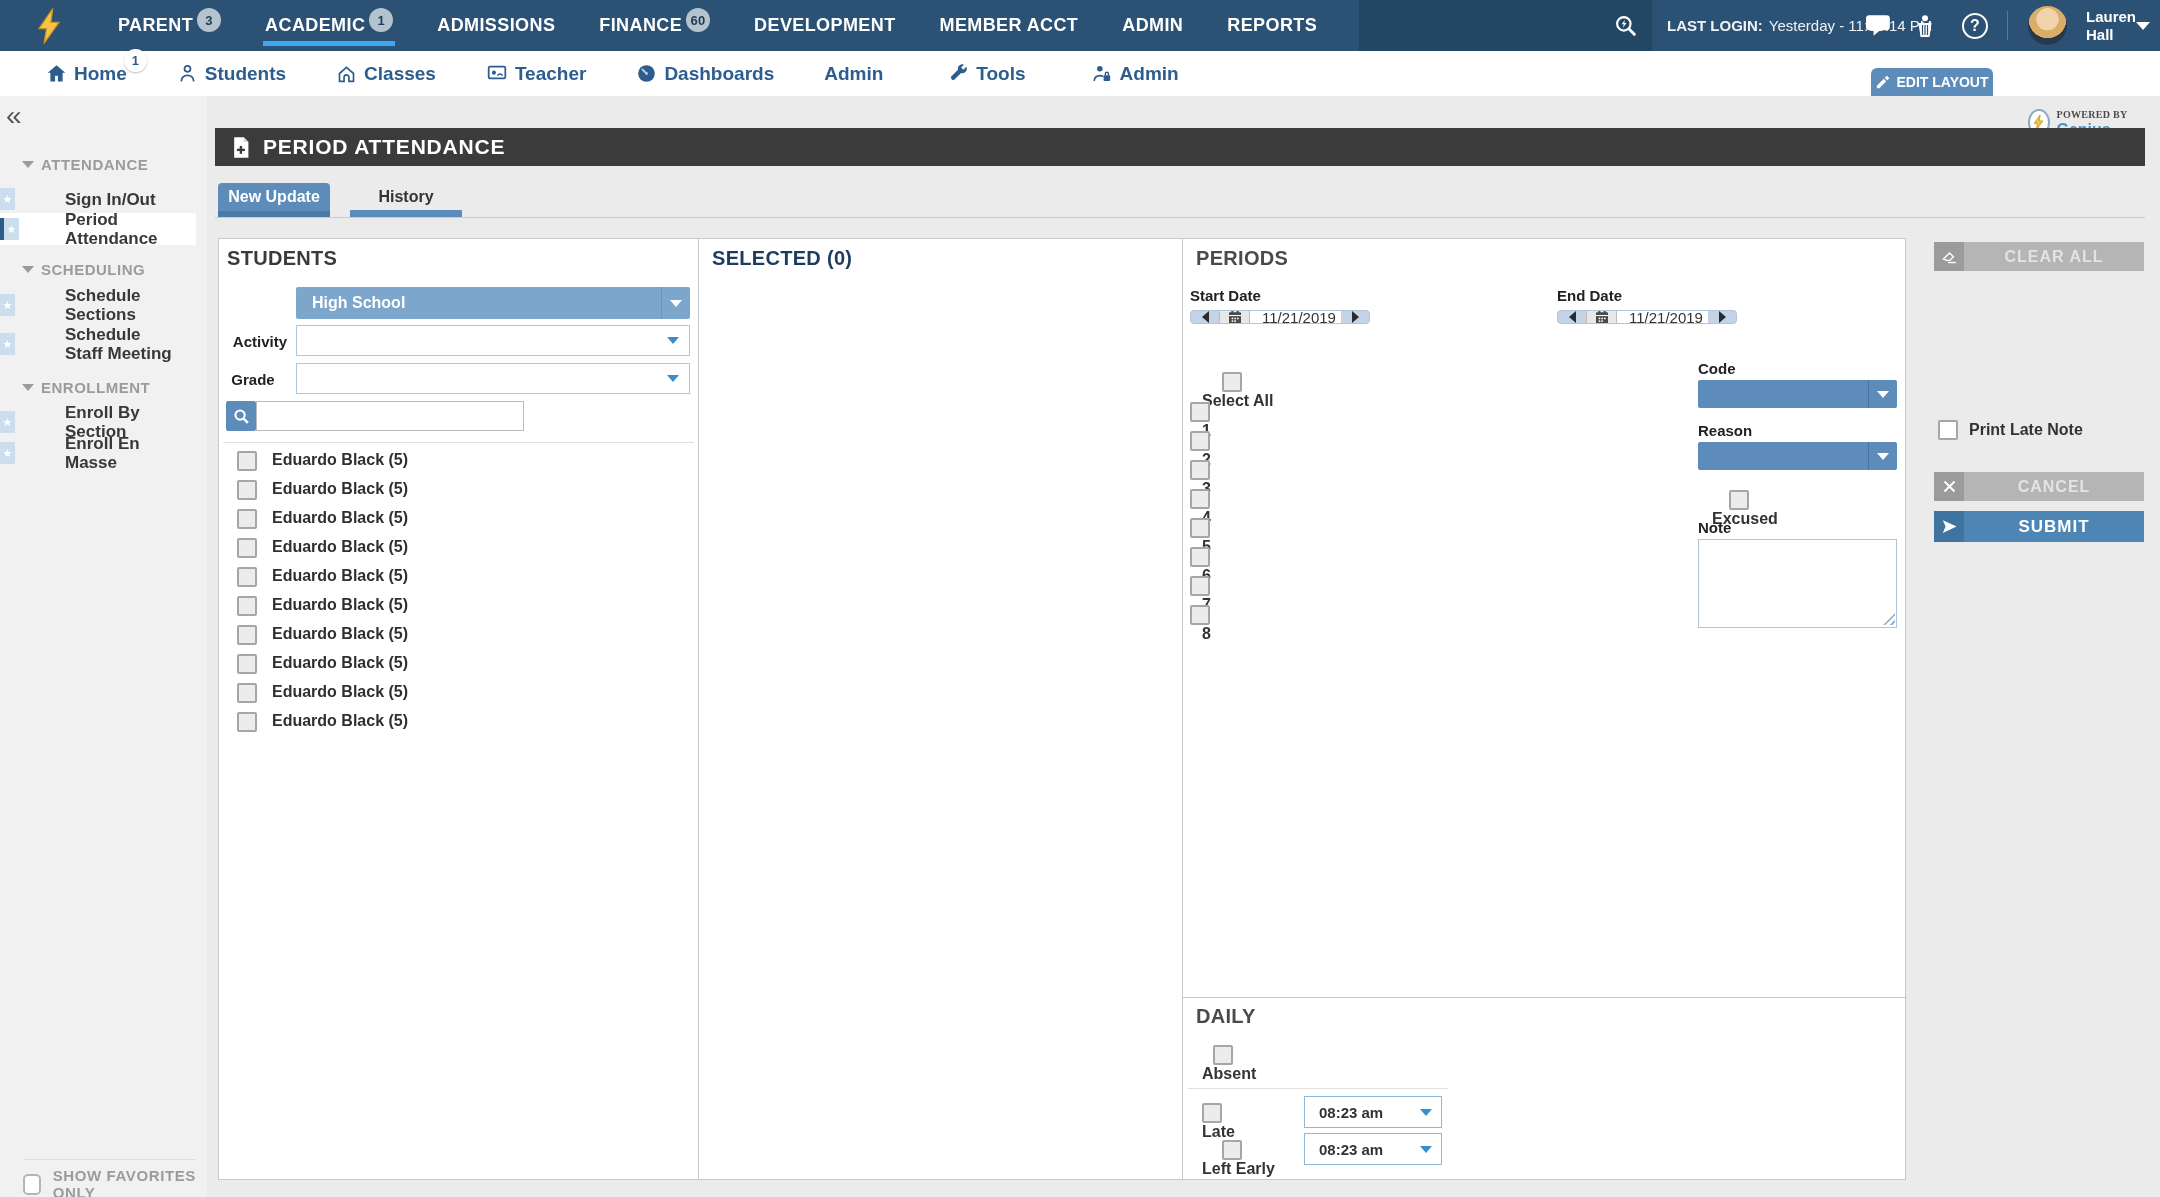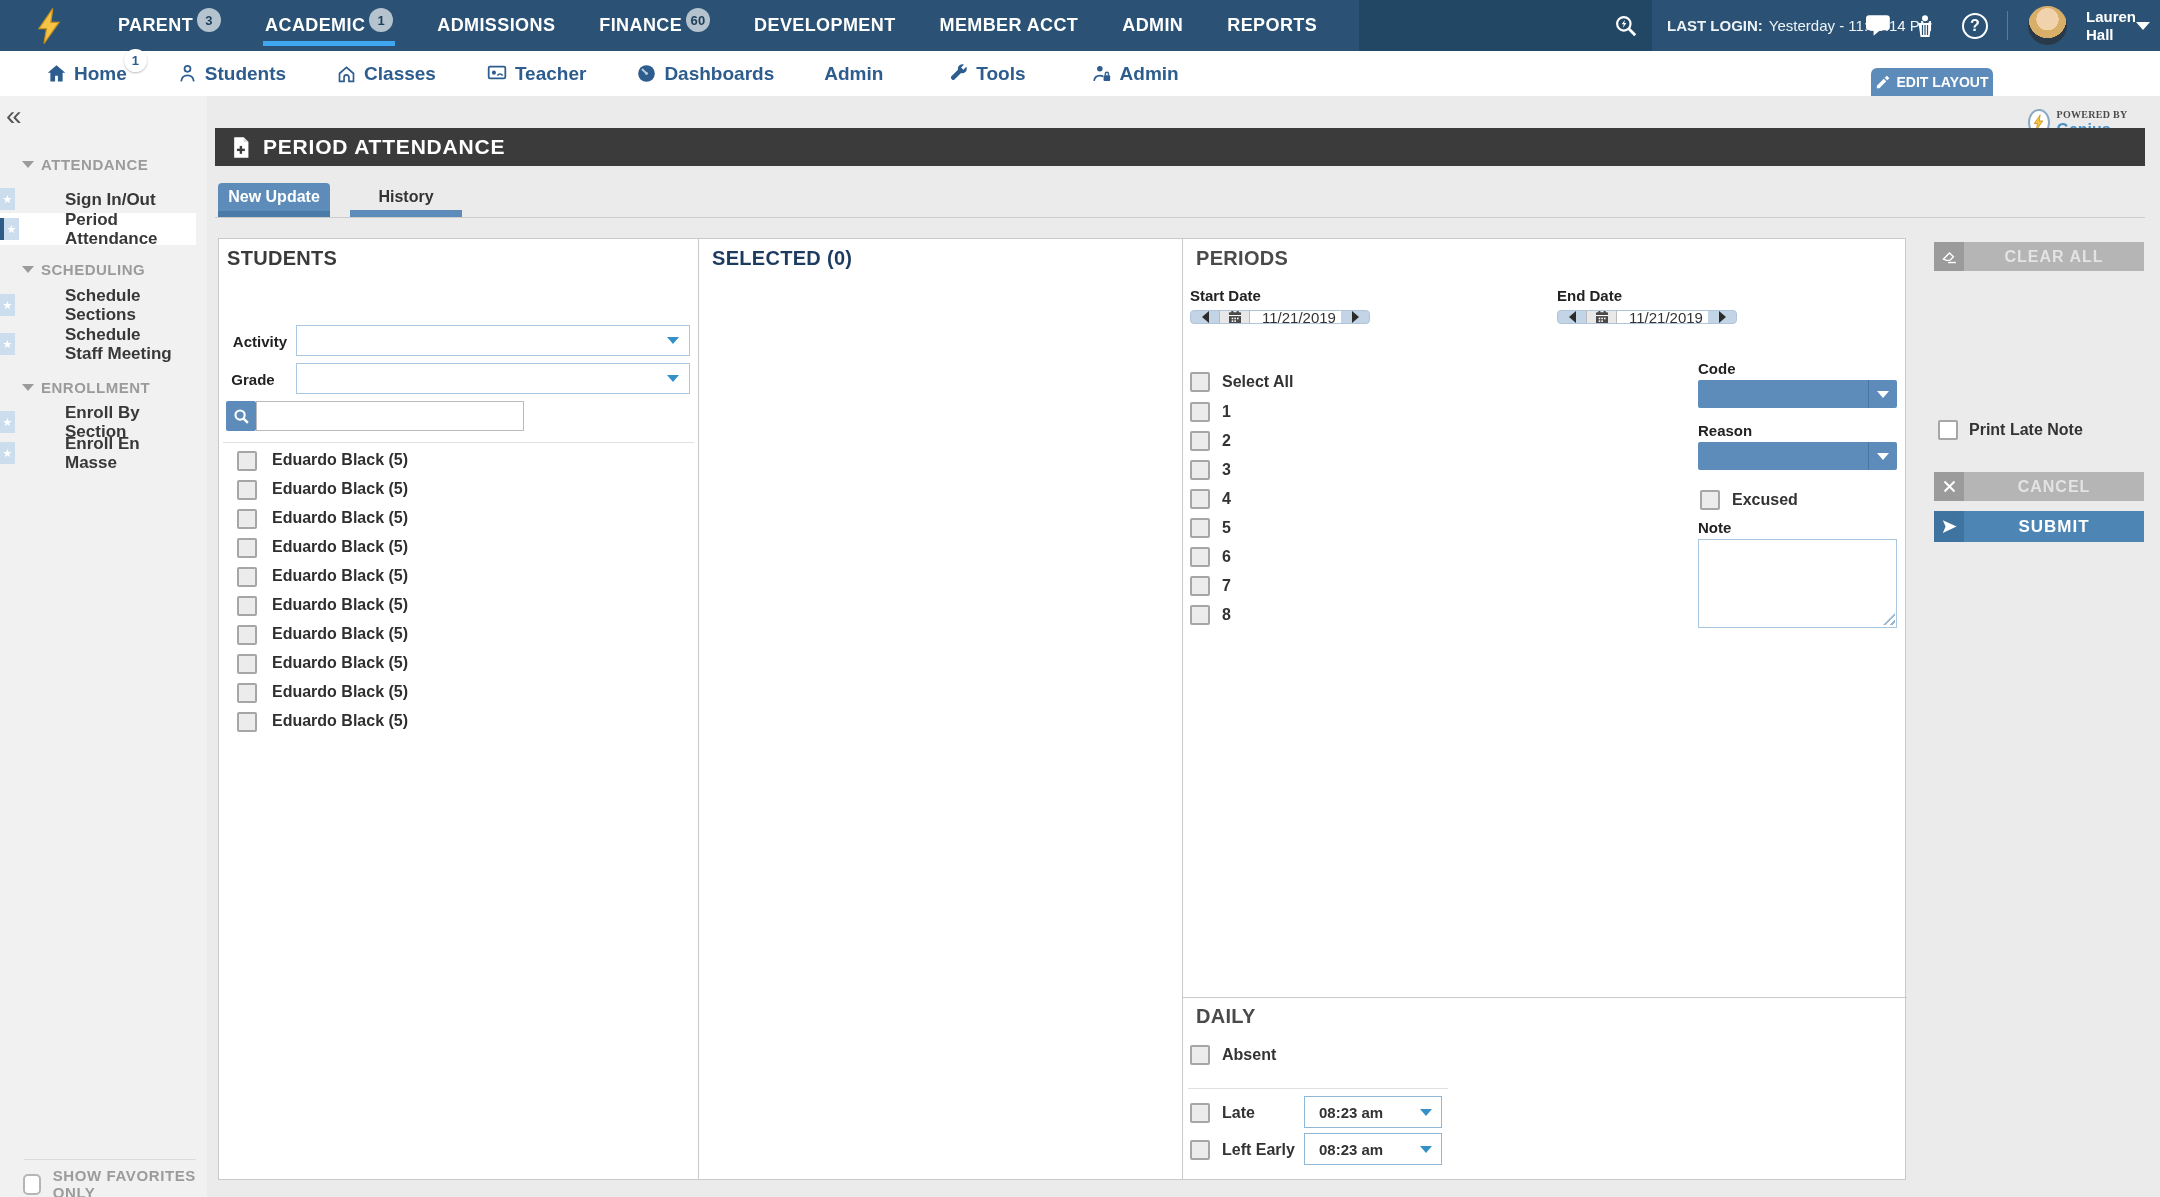--- a/index.html
+++ b/index.html
@@ -103,21 +103,21 @@
   
   .date-widget { position:absolute; top:71px; width:180px; height:14px; background:#c2d4e6; border:1px solid #b0c5da;
                  border-radius:4px; display:flex; align-items:center; overflow:hidden; }
   .dw-arrow { width:28px; height:100%; display:flex; align-items:center; justify-content:center; cursor:pointer; }
   .arr-l { width:0; height:0; border-top:6px solid transparent; border-bottom:6px solid transparent; border-right:7px solid #2b2b2b; }
   .arr-r { width:0; height:0; border-top:6px solid transparent; border-bottom:6px solid transparent; border-left:7px solid #2b2b2b; }
   .dw-cal { width:31px; height:100%; background:#e8e8e8; border-left:1px solid #bbb; border-right:1px solid #bbb;
             display:flex; align-items:center; justify-content:center; cursor:pointer; }
   .dw-input { flex:1; height:100%; border:none; padding-left:12px; font-size:15px; color:#333;
               font-family:"Liberation Sans",sans-serif; min-width:0; }
-  .chk-row { display:flex; align-items:center; height:20px; margin-bottom:9px; }
+  .chk-row { display:flex; align-items:center; height:20px; margin-bottom:9px;flex-direction:column; }
   .chk-row .txt { margin-left:12px; font-size:16px; font-weight:bold; color:#333; }
   .blue-select { position:absolute; width:199px; height:28px; background:#5d8cba; border-radius:2px;
                  display:flex; align-items:center; cursor:pointer; }
   .blue-select .fill { flex:1; }
   .blue-select .sep { width:1px; height:28px; background:#48769f; }
   .blue-select .car { width:28px; display:flex; justify-content:center; }
   .note-area { position:absolute; left:1479px; top:300px; width:199px; height:89px; border:1px solid #a9c7e0;
                resize:none; font-family:"Liberation Sans",sans-serif; font-size:14px; padding:6px; }
   .resize-glyph { position:absolute; left:1664px; top:374px; width:12px; height:12px; pointer-events:none;
     background:repeating-linear-gradient(135deg, transparent 0 3px, #9ab8d2 3px 5px); clip-path:polygon(100% 0,100% 100%,0 100%); }
@@ -350,20 +350,27 @@
     <div class="tab inactive">History</div>
   </div>
   <div class="tab-rule"></div>
 
   <div class="panels">
     <div class="vdiv" style="left:479px"></div>
     <div class="vdiv" style="left:963px"></div>
 
     <div class="panel-title" style="left:8px; top:8px">STUDENTS</div>
 
+    <div class="school-select">
+      <span class="val">High School</span>
+      <span class="sep"></span>
+      <span class="car">
+          <span class="caret-w"></span>
+        </span>
+    </div>
 
     <div class="lbl" style="left:0; top:94px; width:68px; text-align:right">Activity</div>
     <div class="lite-select" style="top:86px">
       <span class="caret-b"></span>
     </div>
 
     <div class="lbl" style="left:0; top:132px; width:68px; text-align:center">Grade</div>
     <div class="lite-select" style="top:124px">
       <span class="caret-b"></span>
     </div>

